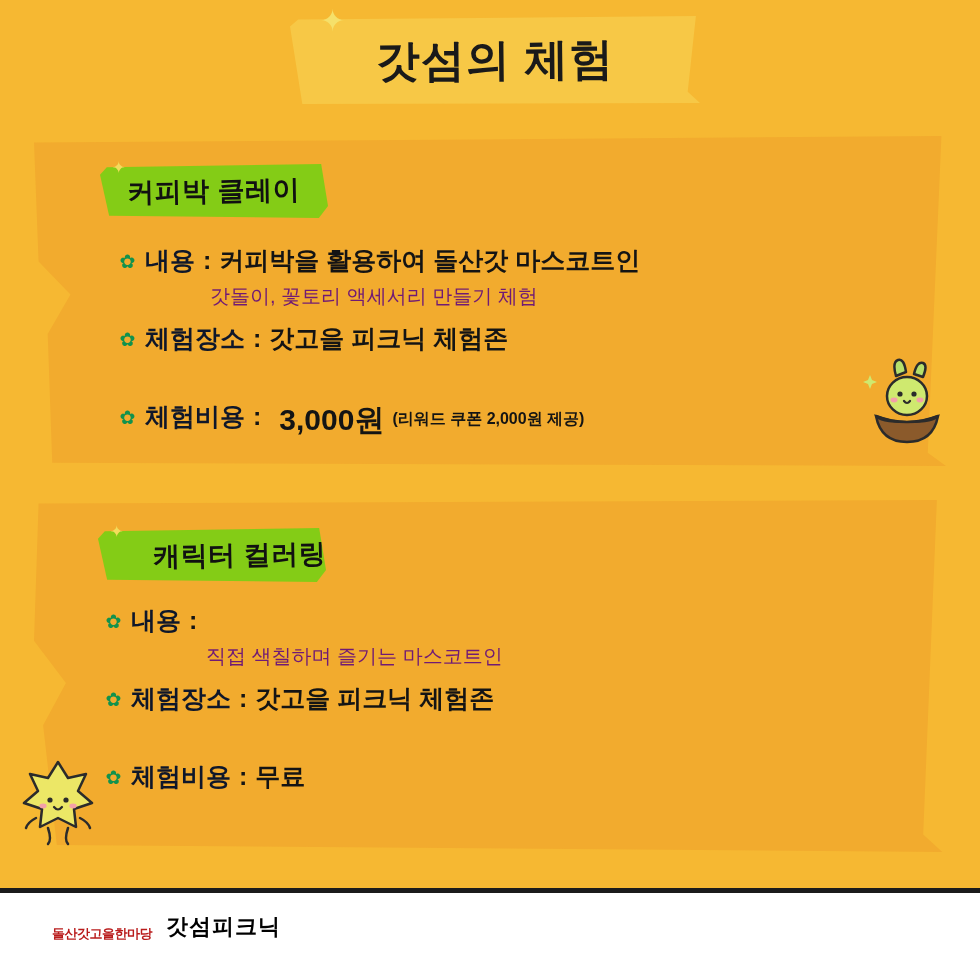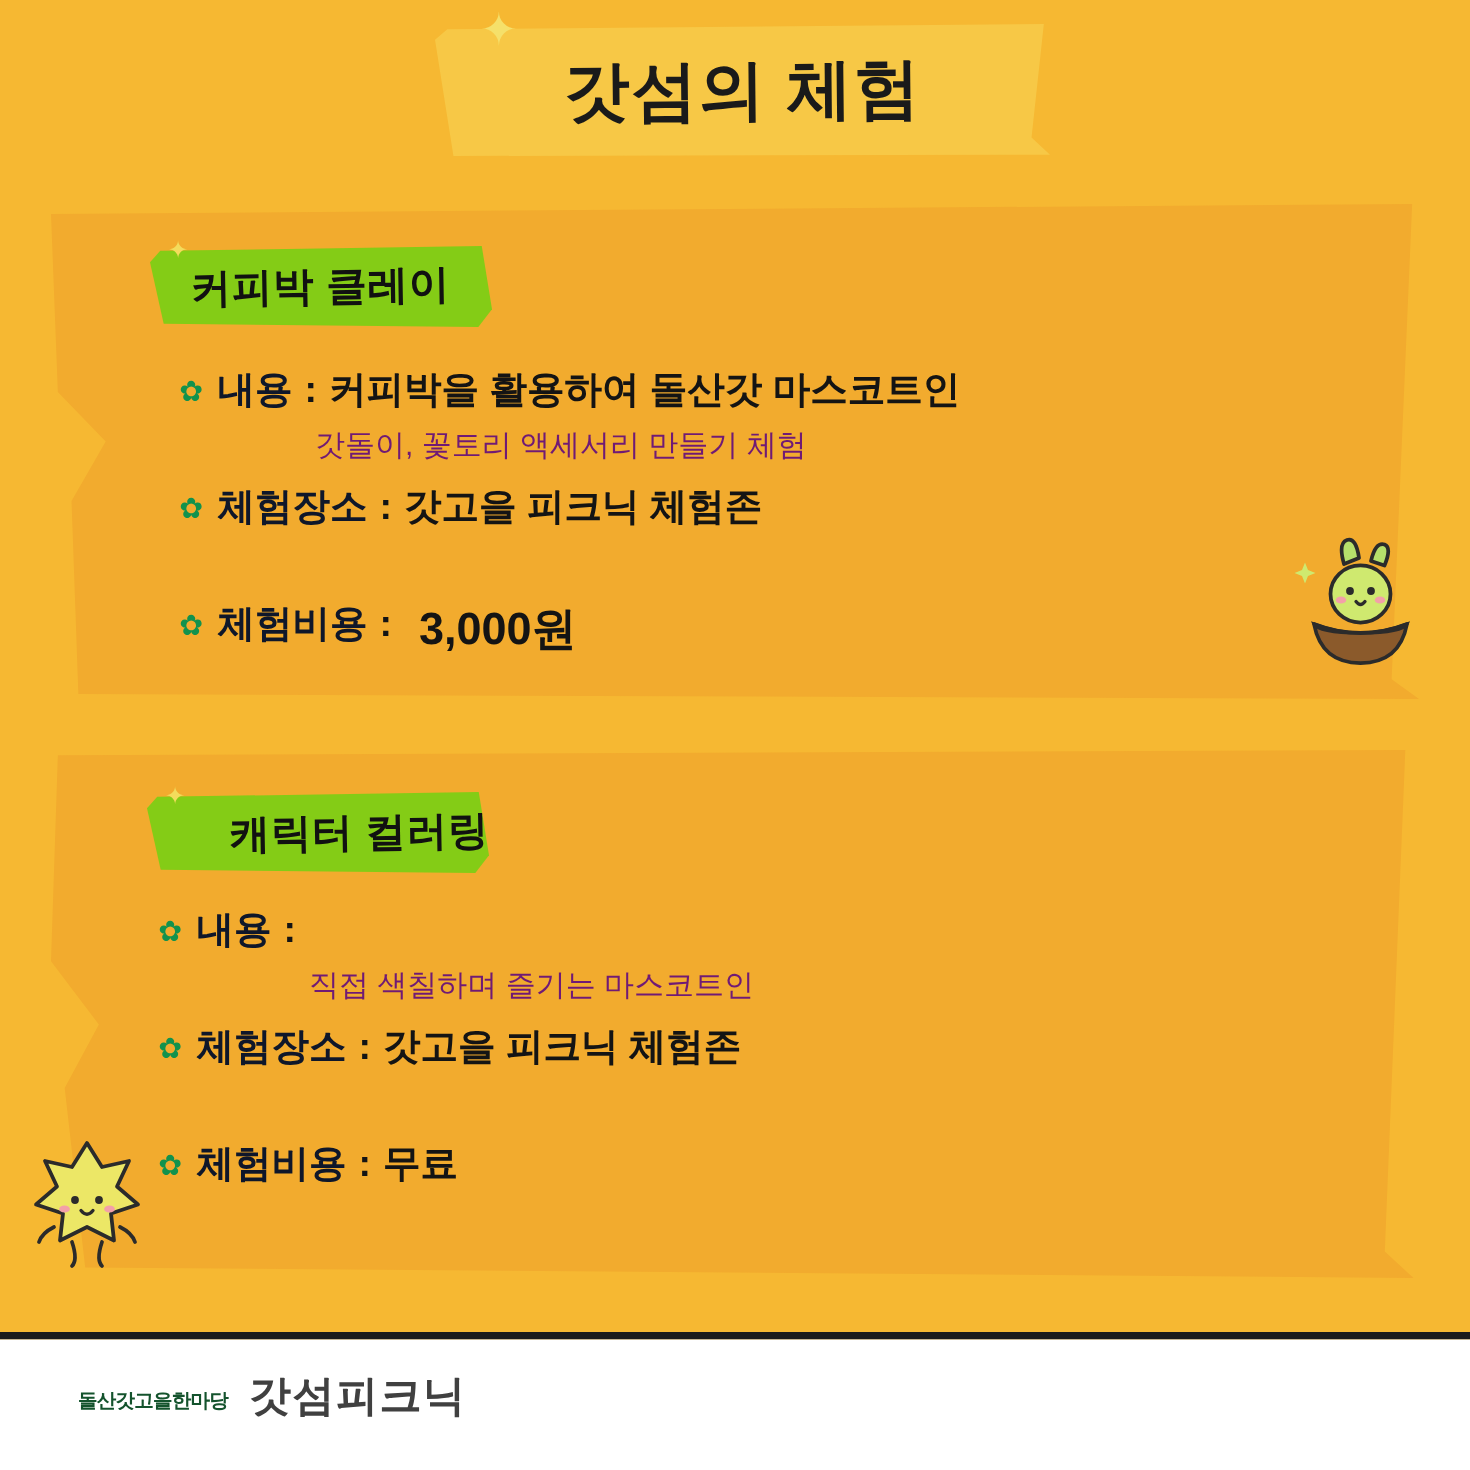--- a/index.html
+++ b/index.html
@@ -189,30 +189,30 @@
     background: #ffffff;
     display: flex;
     align-items: center;
   }
   .footer-sub {
     position: absolute;
     left: 52px;
     top: 925px;
     font-size: 13px;
     font-weight: 800;
-    color: #14532d;
+    color: #b91c1c;
     letter-spacing: -0.5px;
   }
   .footer-logo {
     position: absolute;
     left: 166px;
     top: 912px;
-    font-size: 28px;
-    font-weight: 800;
-    color: #404040;
+    font-size: 22px;
+    font-weight: 800;
+    color: #000000;
     letter-spacing: 1px;
   }
 </style>
 </head>
 <body>
 
 <div class="title-wrap">
   <div class="title-banner"></div>
   <div class="sparkle">✦</div>
   <div class="title-text">갓섬의 체험</div>
@@ -238,20 +238,21 @@
   <span class="lbl">체험장소</span>
   <span class="val">:</span>
   <span class="val">갓고을 피크닉 체험존</span>
 </div>
 
 <div class="row c1-r3">
   <span class="bullet">✿</span>
   <span class="lbl">체험비용</span>
   <span class="val">:</span>
   <span class="val big">3,000원</span>
+  <span class="note" style="margin-top:9px;">(리워드 쿠폰 2,000원 제공)</span>
 </div>
 
 <svg class="mascot-bowl" viewBox="0 0 96 96">
   <path d="M34 18 q-4 -14 2 -16 q6 -2 8 12 z" fill="#b6e06b" stroke="#2b2b2b" stroke-width="2.5" stroke-linejoin="round"></path>
   <path d="M52 16 q3 -13 9 -11 q5 2 0 14 z" fill="#b6e06b" stroke="#2b2b2b" stroke-width="2.5" stroke-linejoin="round"></path>
   <ellipse cx="45" cy="38" rx="20" ry="19" fill="#cfe96f" stroke="#2b2b2b" stroke-width="2.5"></ellipse>
   <circle cx="38" cy="36" r="2.6" fill="#2b2b2b"></circle>
   <circle cx="52" cy="36" r="2.6" fill="#2b2b2b"></circle>
   <path d="M42 43 q3 4 6 0" stroke="#2b2b2b" stroke-width="2.2" fill="none" stroke-linecap="round"></path>
   <ellipse cx="32" cy="42" rx="3.5" ry="2.4" fill="#f3a0a8"></ellipse>

